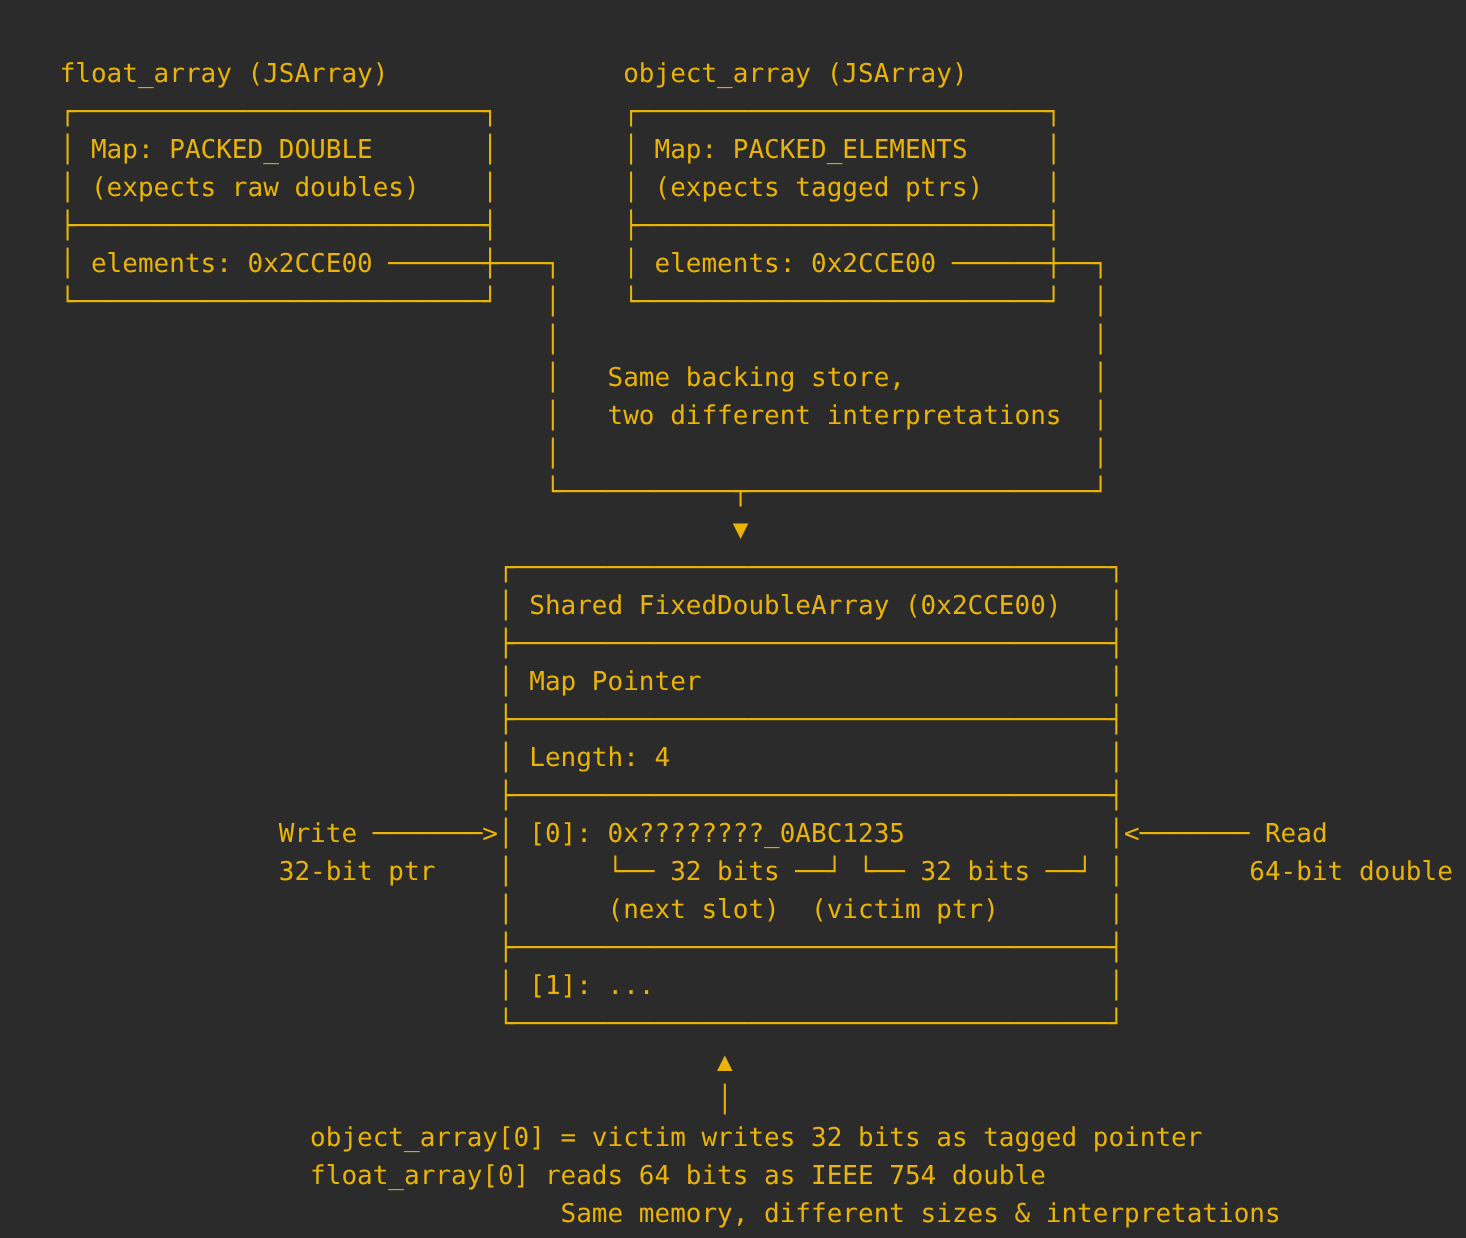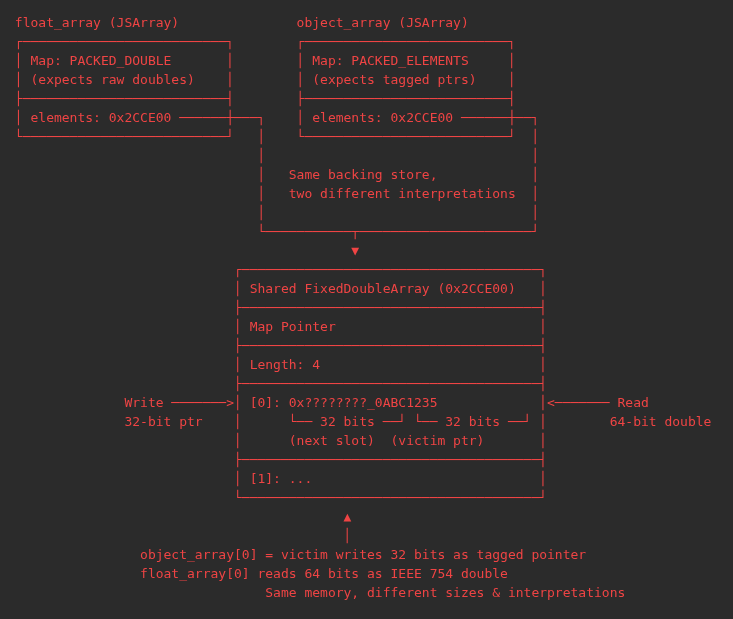--- a/index.html
+++ b/index.html
@@ -12,25 +12,25 @@
     height: 619px;
     overflow: hidden;
   }
   .terminal {
     width: 100%;
     height: 100%;
     box-sizing: border-box;
     padding: 12px 0 0 6px;
   }
   pre.ascii {
-    margin: 1px;
+    margin: 16px;
     font-family: "DejaVu Sans Mono", monospace;
     font-size: 13px;
     line-height: 19px;
-    color: #ef4444;
+    color: #eab308;
     white-space: pre;
   }
   pre.ascii div {
     height: 19px;
   }
 </style>
 </head>
 <body>
 
 <div class="terminal">

